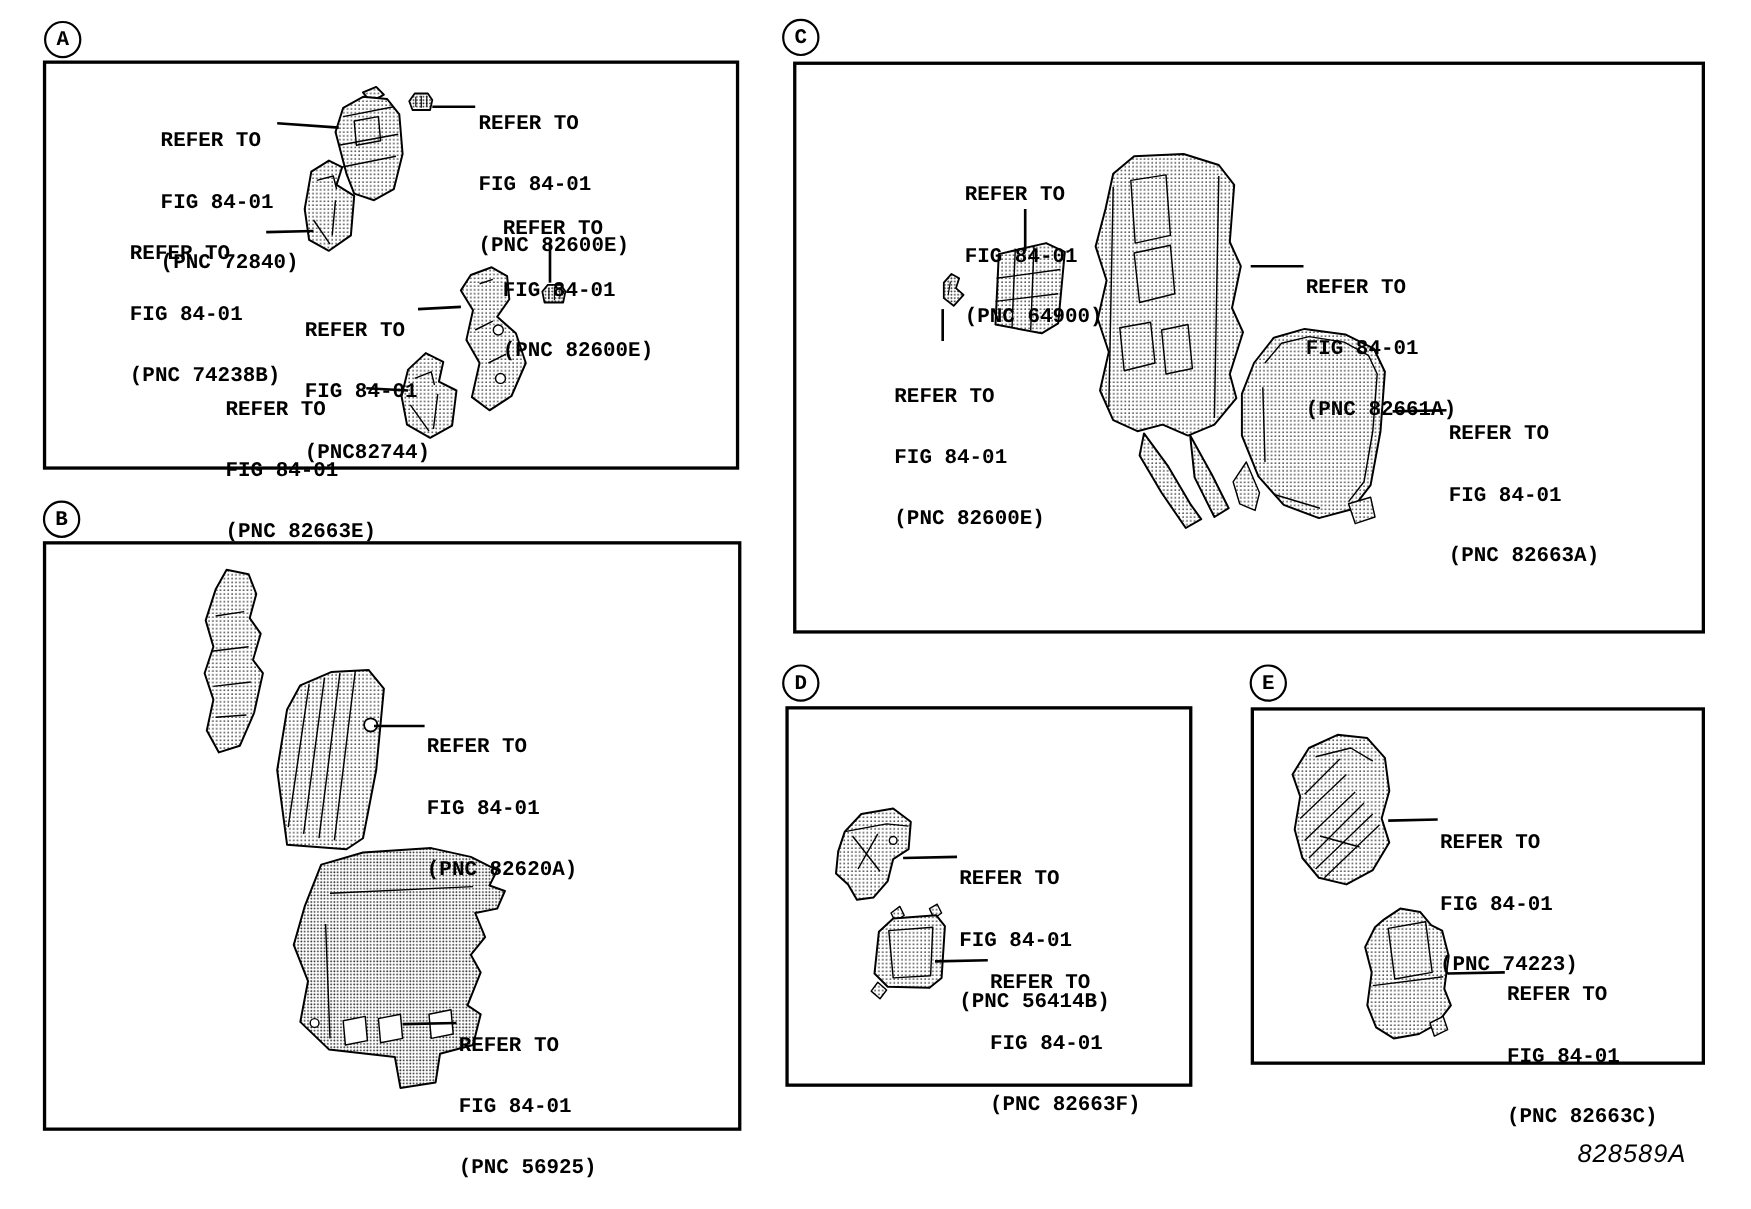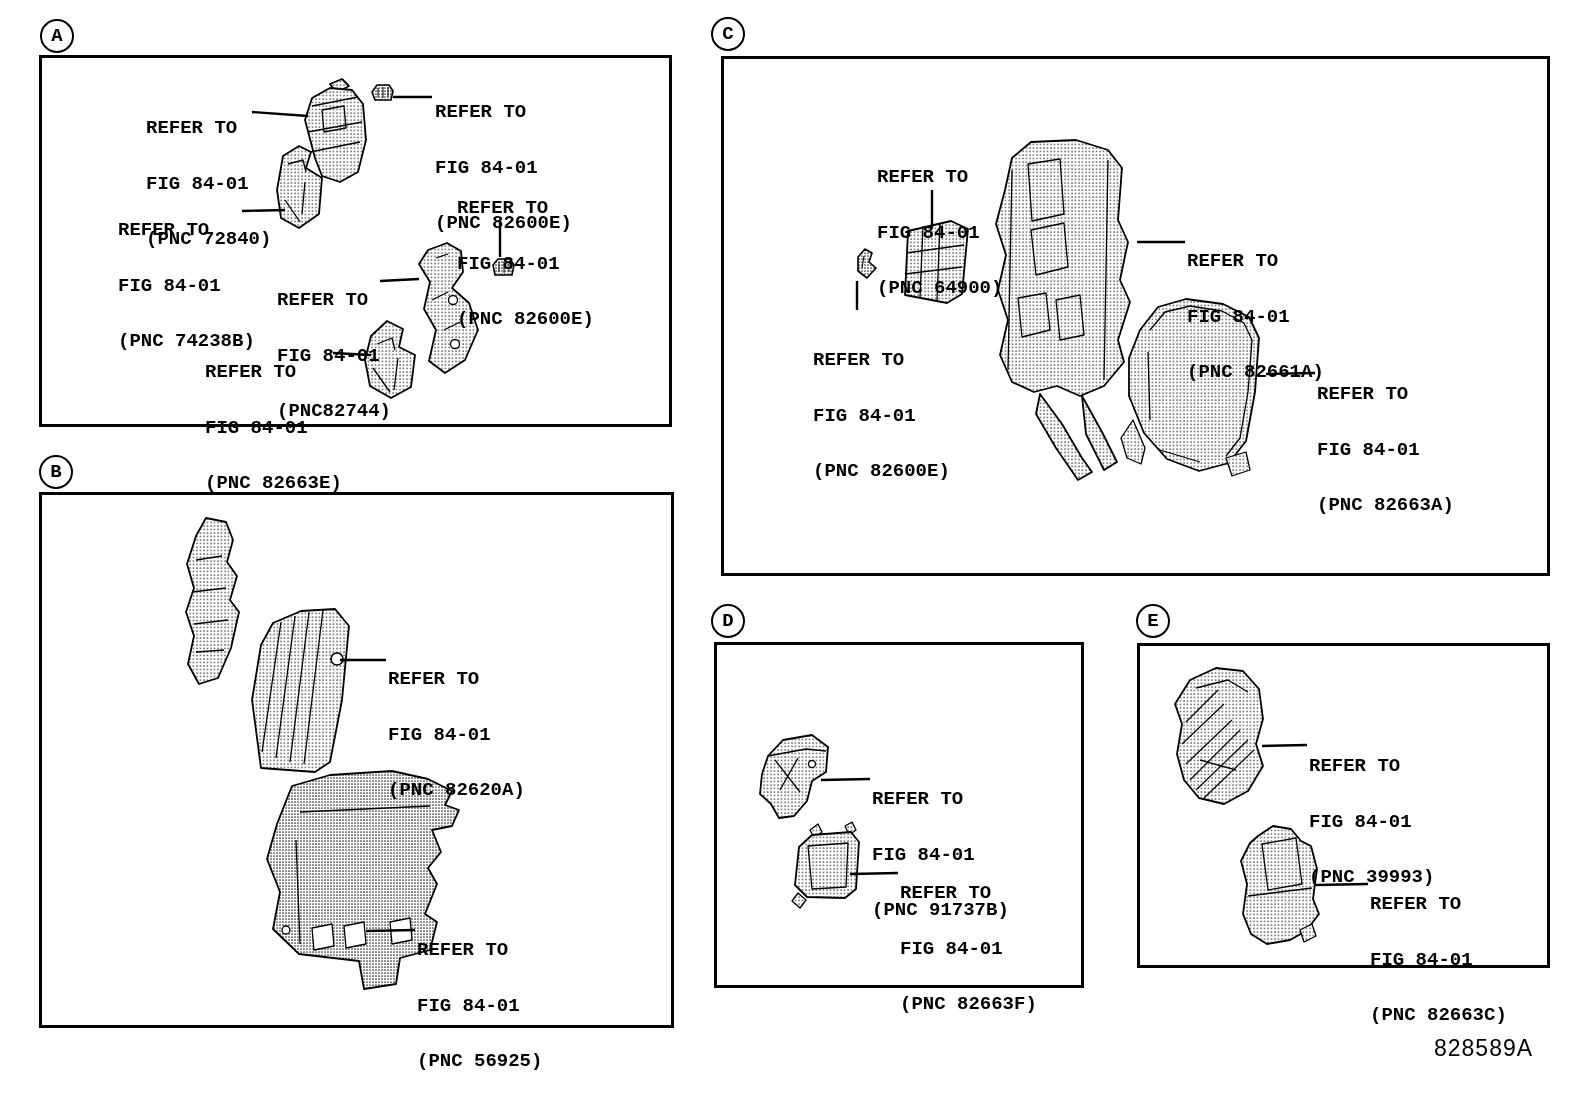--- a/index.html
+++ b/index.html
@@ -5,21 +5,21 @@
   html,body{margin:0;padding:0;background:#fff;}
   .page{position:relative;width:1592px;height:1099px;background:#fff;
         font-family:"Liberation Mono","DejaVu Sans Mono",monospace;color:#000;overflow:hidden;}
   .artwork{position:absolute;left:0;top:0;width:1592px;height:1099px;}
   .panel-box{position:absolute;border:3px solid #000;box-sizing:border-box;background:transparent;}
   .panel-letter{position:absolute;width:30px;height:30px;border:2px solid #000;border-radius:50%;
         display:flex;align-items:center;justify-content:center;
         font-weight:bold;font-size:19px;background:#fff;}
   .ref-label{position:absolute;font-weight:bold;font-size:19px;line-height:18.5px;white-space:pre;}
   .fig-code{position:absolute;left:1434px;top:1035px;font-family:"Liberation Sans",sans-serif;
-        font-size:23px;letter-spacing:1px;}
+        font-size:23px;letter-spacing:1px;font-style:italic;}
 </style>
 </head>
 <body>
 
 <div class="page">
 
   <svg class="artwork" viewBox="0 0 1592 1099" xmlns="http://www.w3.org/2000/svg">
     <defs>
       <pattern id="stip" width="3.5" height="3.5" patternUnits="userSpaceOnUse">
         <rect width="3.5" height="3.5" fill="#ffffff"></rect>
@@ -240,32 +240,32 @@
   </div>
   <div class="ref-label" style="left:1317px;top:348px;">
     <div>REFER TO</div>
     <div>FIG 84-01</div>
     <div>(PNC 82663A)</div>
   </div>
 
   <div class="ref-label" style="left:872px;top:753px;">
     <div>REFER TO</div>
     <div>FIG 84-01</div>
-    <div>(PNC 91737B)</div>
+    <div>(PNC 56414B)</div>
   </div>
   <div class="ref-label" style="left:900px;top:847px;">
     <div>REFER TO</div>
     <div>FIG 84-01</div>
     <div>(PNC 82663F)</div>
   </div>
 
   <div class="ref-label" style="left:1309px;top:720px;">
     <div>REFER TO</div>
     <div>FIG 84-01</div>
-    <div>(PNC 39993)</div>
+    <div>(PNC 74223)</div>
   </div>
   <div class="ref-label" style="left:1370px;top:858px;">
     <div>REFER TO</div>
     <div>FIG 84-01</div>
     <div>(PNC 82663C)</div>
   </div>
 
   <div class="fig-code">828589A</div>
 
 </div>

